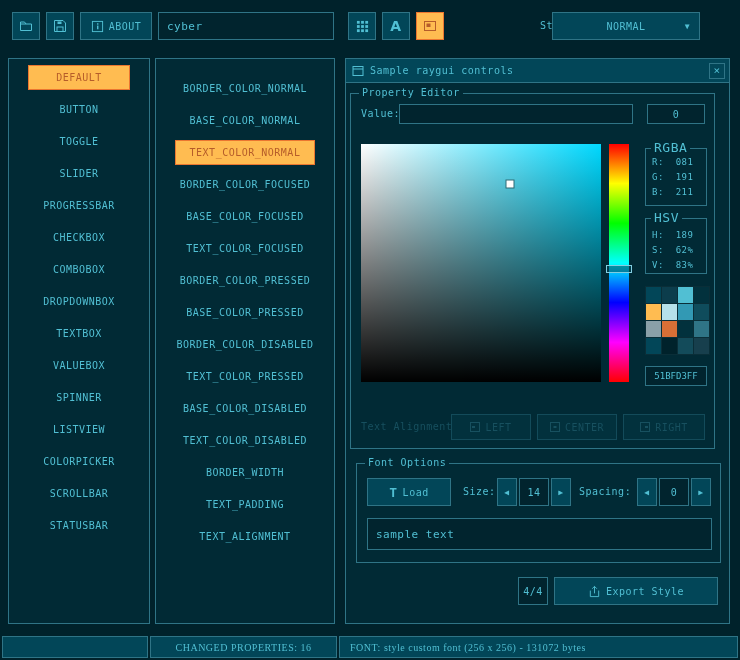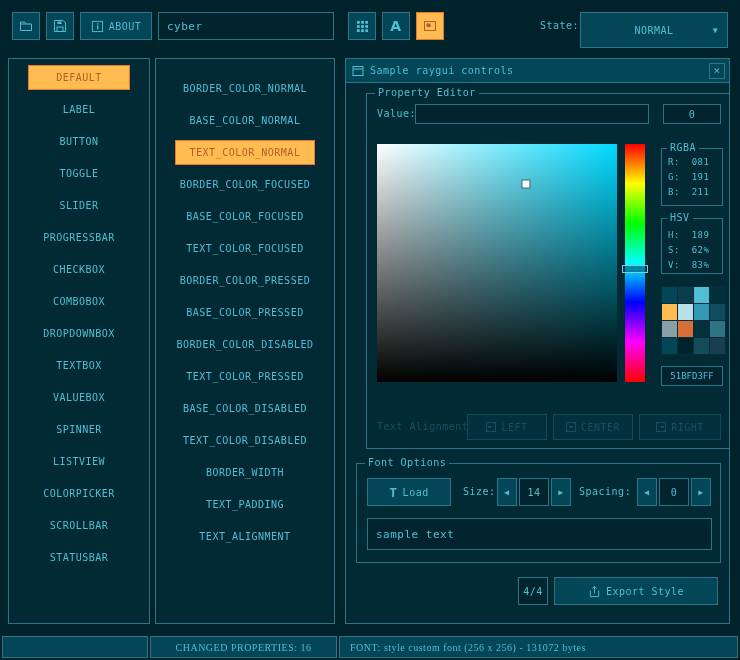--- a/index.html
+++ b/index.html
@@ -33,21 +33,21 @@
     font-size:10px;color:var(--text,#51bfd3);cursor:pointer;border:1px solid transparent;
   }
   .list-item.selected{background:var(--accent-base,#ffbc51);border-color:var(--accent-border,#eb7630);color:var(--accent-text,#d86f36)}
   .titlebar{
     height:24px;background:var(--base,#024658);border-bottom:1px solid var(--border,#2f7486);
     display:flex;align-items:center;gap:6px;padding:0 4px 0 6px;font-size:10px;cursor:default;
   }
   .close-btn{width:16px;height:16px;margin-left:auto;font-size:11px;line-height:1}
   .groupbox{position:absolute;border:1px solid var(--border,#2f7486)}
   .legend{position:absolute;top:-7px;left:8px;background:var(--panel,#012a35);padding:0 3px;font-size:10px;line-height:12px}
-  .groupbox.small .legend{font-size:10px;left:5px}
+  .groupbox.small .legend{font-size:13px;left:5px}
   .label{font-size:10px;line-height:10px}
   .kv{font-size:9px;line-height:15px;padding-left:6px;white-space:pre}
   .sv{cursor:crosshair}
   .marker{position:absolute;width:7px;height:7px;background:var(--marker,#fff);transform:translate(-50%,-50%);box-shadow:0 0 0 1px rgba(0,0,0,.45);cursor:grab}
   .huebar{
     background:linear-gradient(to bottom,#f00 0%,#ff0 16.6%,#0f0 33.3%,#0ff 50%,#00f 66.6%,#f0f 83.3%,#f00 100%);
     cursor:pointer;
   }
   .hue-handle{position:absolute;left:-3px;width:26px;height:8px;border:1px solid var(--focus-border,#82cde0);background:rgba(2,70,88,.55);transform:translateY(-50%);cursor:grab}
   .swatch-grid{display:grid;grid-template-columns:repeat(4,15px);grid-auto-rows:16px;gap:1px;background:#0a2e38;border:1px solid #0a2e38}
@@ -108,29 +108,28 @@
   <button class="btn abs" style="left:382px;top:12px;width:28px;height:28px">
     <span class="glyph-a">A</span>
   </button>
   <button class="btn abs active" style="left:416px;top:12px;width:28px;height:28px">
     <svg width="14" height="14" viewBox="0 0 14 14">
       <rect x="1.5" y="2.5" width="11" height="9" fill="none" stroke="currentColor"></rect>
       <rect x="3.5" y="4.5" width="4" height="3.5" fill="currentColor"></rect>
     </svg>
   </button>
   <span class="label abs" style="left:540px;top:21px">State:</span>
-  <div class="btn abs dropdown" style="left:580px;top:12px;width:148px;height:36px">
+  <div class="btn abs dropdown" style="left:552px;top:12px;width:148px;height:28px">
     <span>NORMAL</span>
     <span class="dd-arrow">▼</span>
   </div>
 </div>
 
 <div class="panel abs" style="left:8px;top:58px;width:142px;height:566px;padding-top:6px">
     <div class="list-item selected">DEFAULT</div>
-    <div class="list-item">LABEL</div>
     <div class="list-item">BUTTON</div>
     <div class="list-item">TOGGLE</div>
     <div class="list-item">SLIDER</div>
     <div class="list-item">PROGRESSBAR</div>
     <div class="list-item">CHECKBOX</div>
     <div class="list-item">COMBOBOX</div>
     <div class="list-item">DROPDOWNBOX</div>
     <div class="list-item">TEXTBOX</div>
     <div class="list-item">VALUEBOX</div>
     <div class="list-item">SPINNER</div>
@@ -163,21 +162,21 @@
     <svg width="12" height="12" viewBox="0 0 12 12">
       <rect x="1" y="1.5" width="10" height="9" fill="none" stroke="currentColor"></rect>
       <line x1="1" y1="4" x2="11" y2="4" stroke="currentColor"></line>
     </svg>
     <span>Sample raygui controls</span>
     <button class="btn close-btn">
       <span>×</span>
     </button>
   </div>
 
-  <div class="groupbox" style="left:20px;top:34px;width:365px;height:356px">
+  <div class="groupbox" style="left:4px;top:34px;width:365px;height:356px">
     <span class="legend">Property Editor</span>
 
     <span class="label abs" style="left:10px;top:15px">Value:</span>
     <input class="text-input abs" style="left: 48px; top: 10px; width: 234px; height: 20px; font-size: 10px;" value="">
     <div class="valuebox abs" style="left:296px;top:10px;width:58px;height:20px">0</div>
 
     <div class="sv abs" style="left: 10px; top: 50px; width: 240px; height: 238px; background: linear-gradient(to top, rgb(0, 0, 0), rgba(0, 0, 0, 0)), linear-gradient(to right, rgb(255, 255, 255), rgb(0, 217, 255));">
       <div class="marker" style="left: 62%; top: 17%;"></div>
     </div>
 

